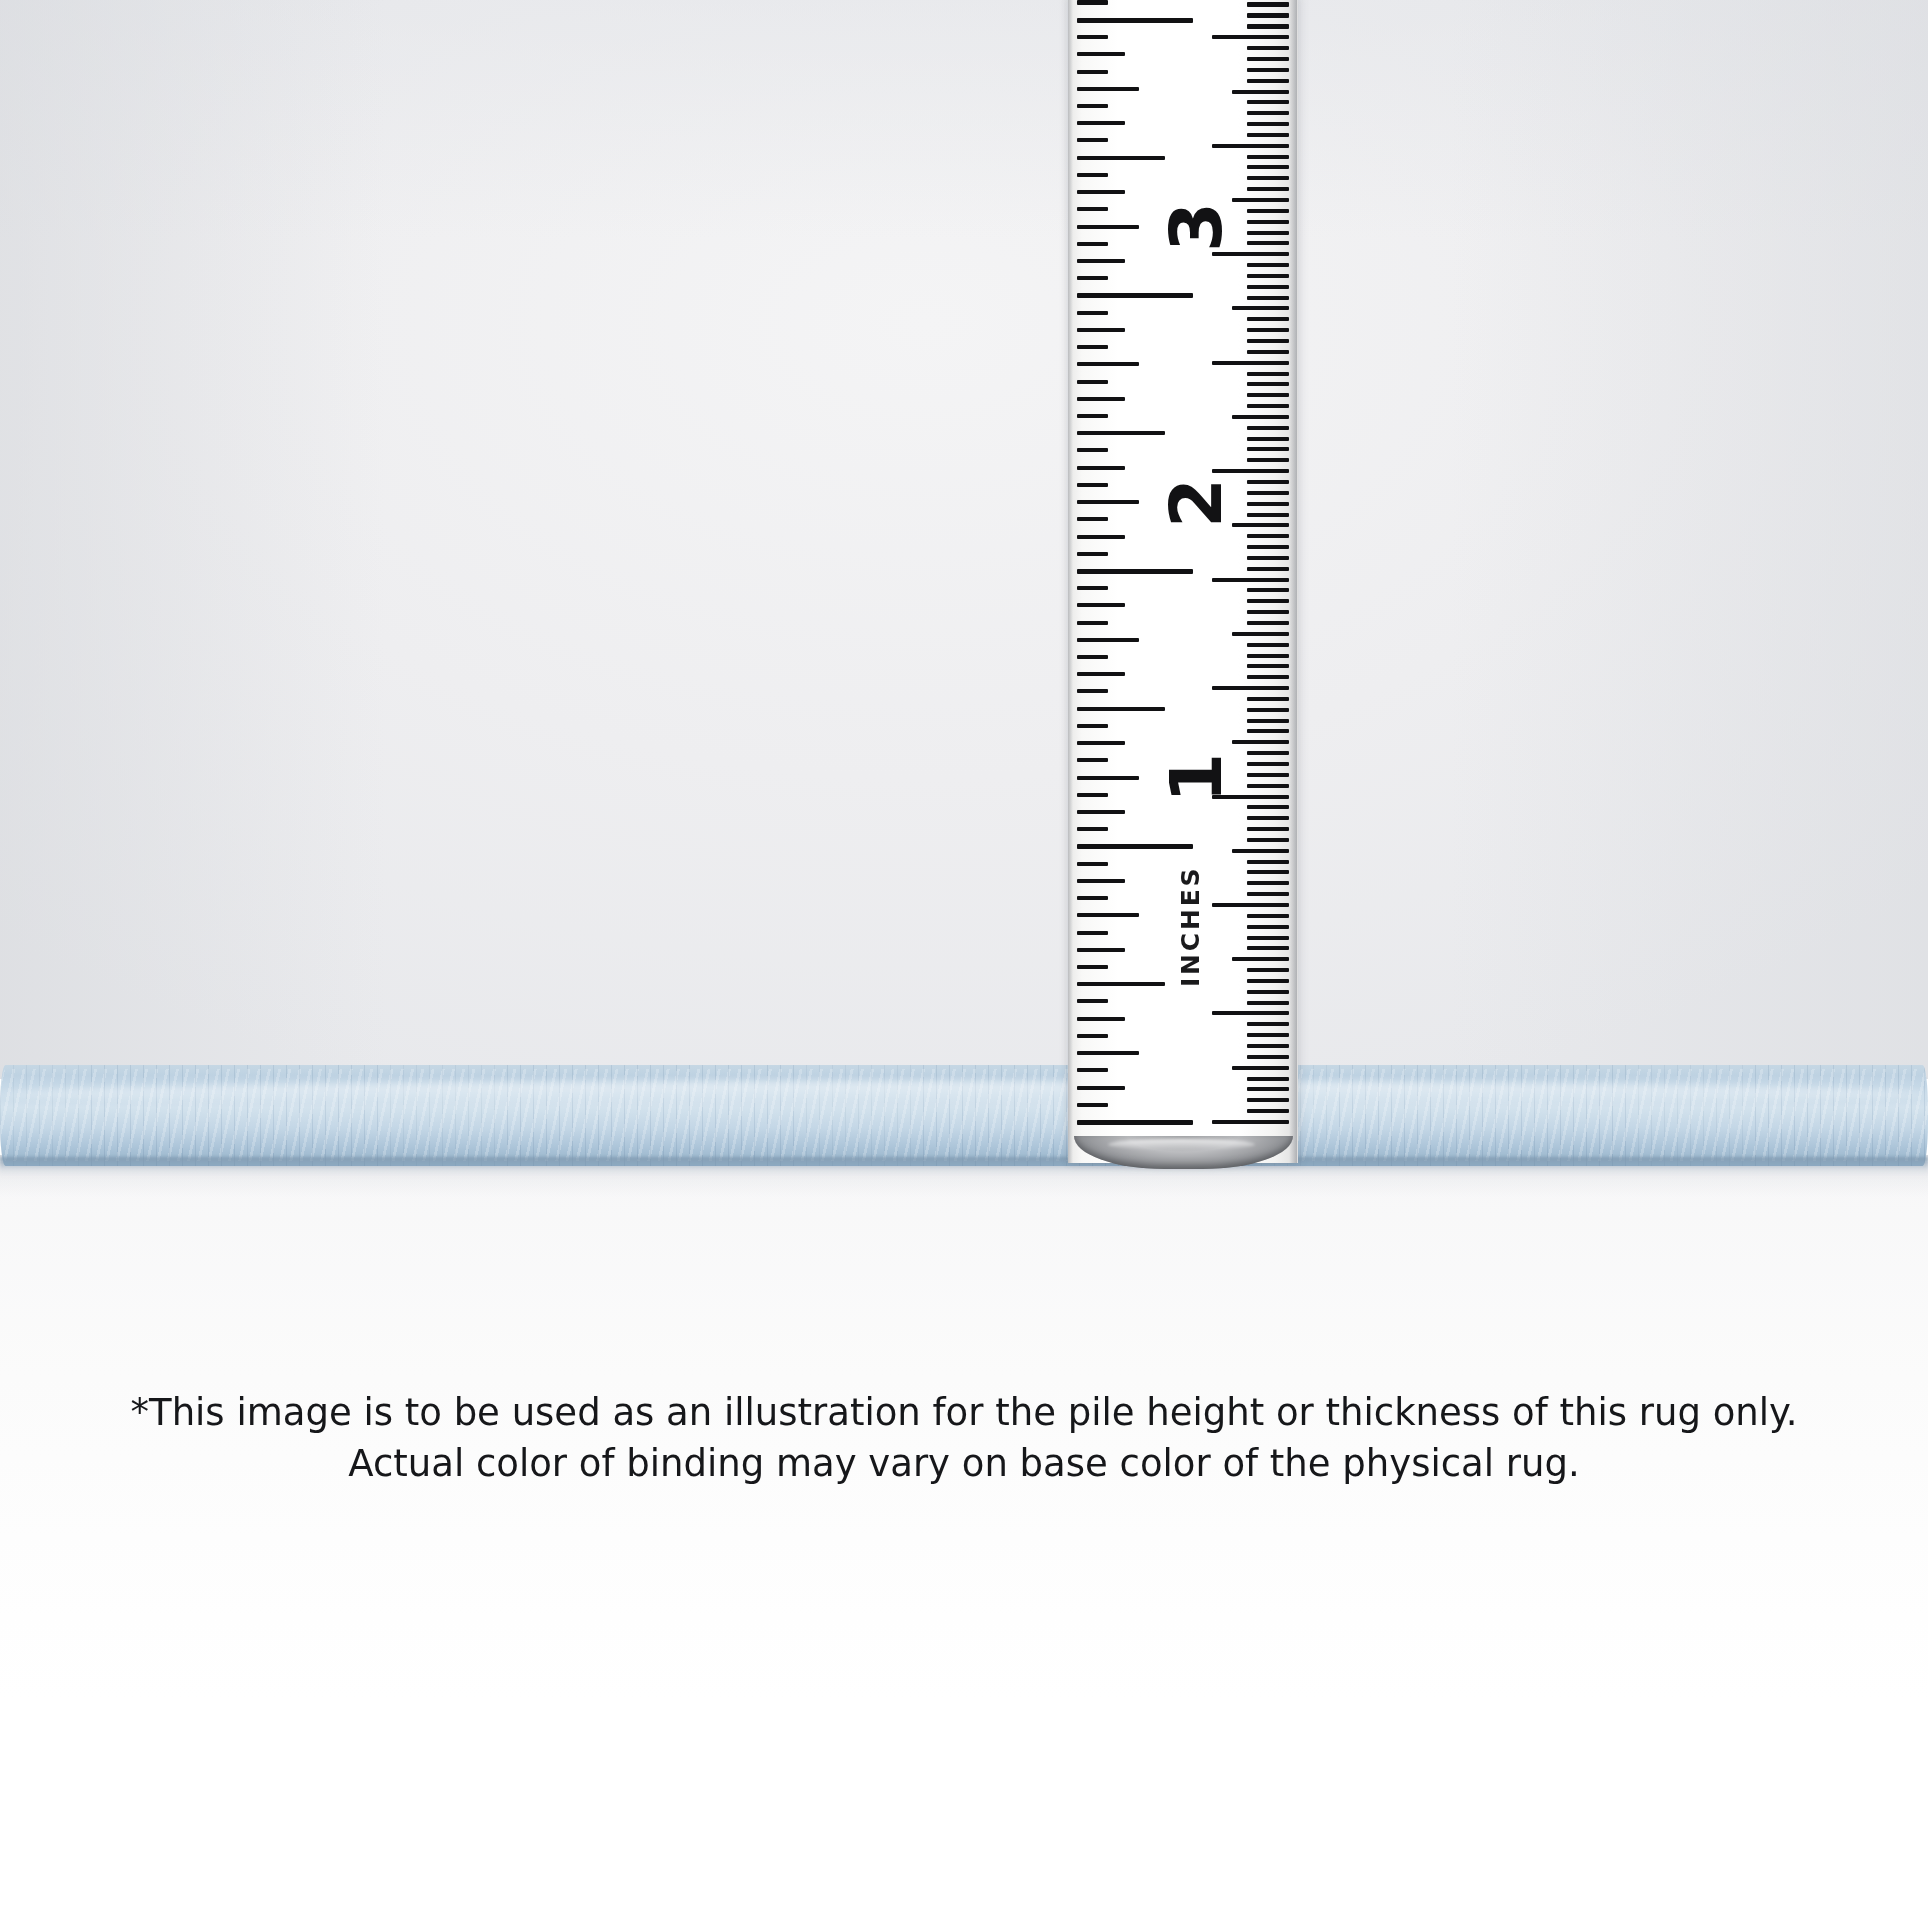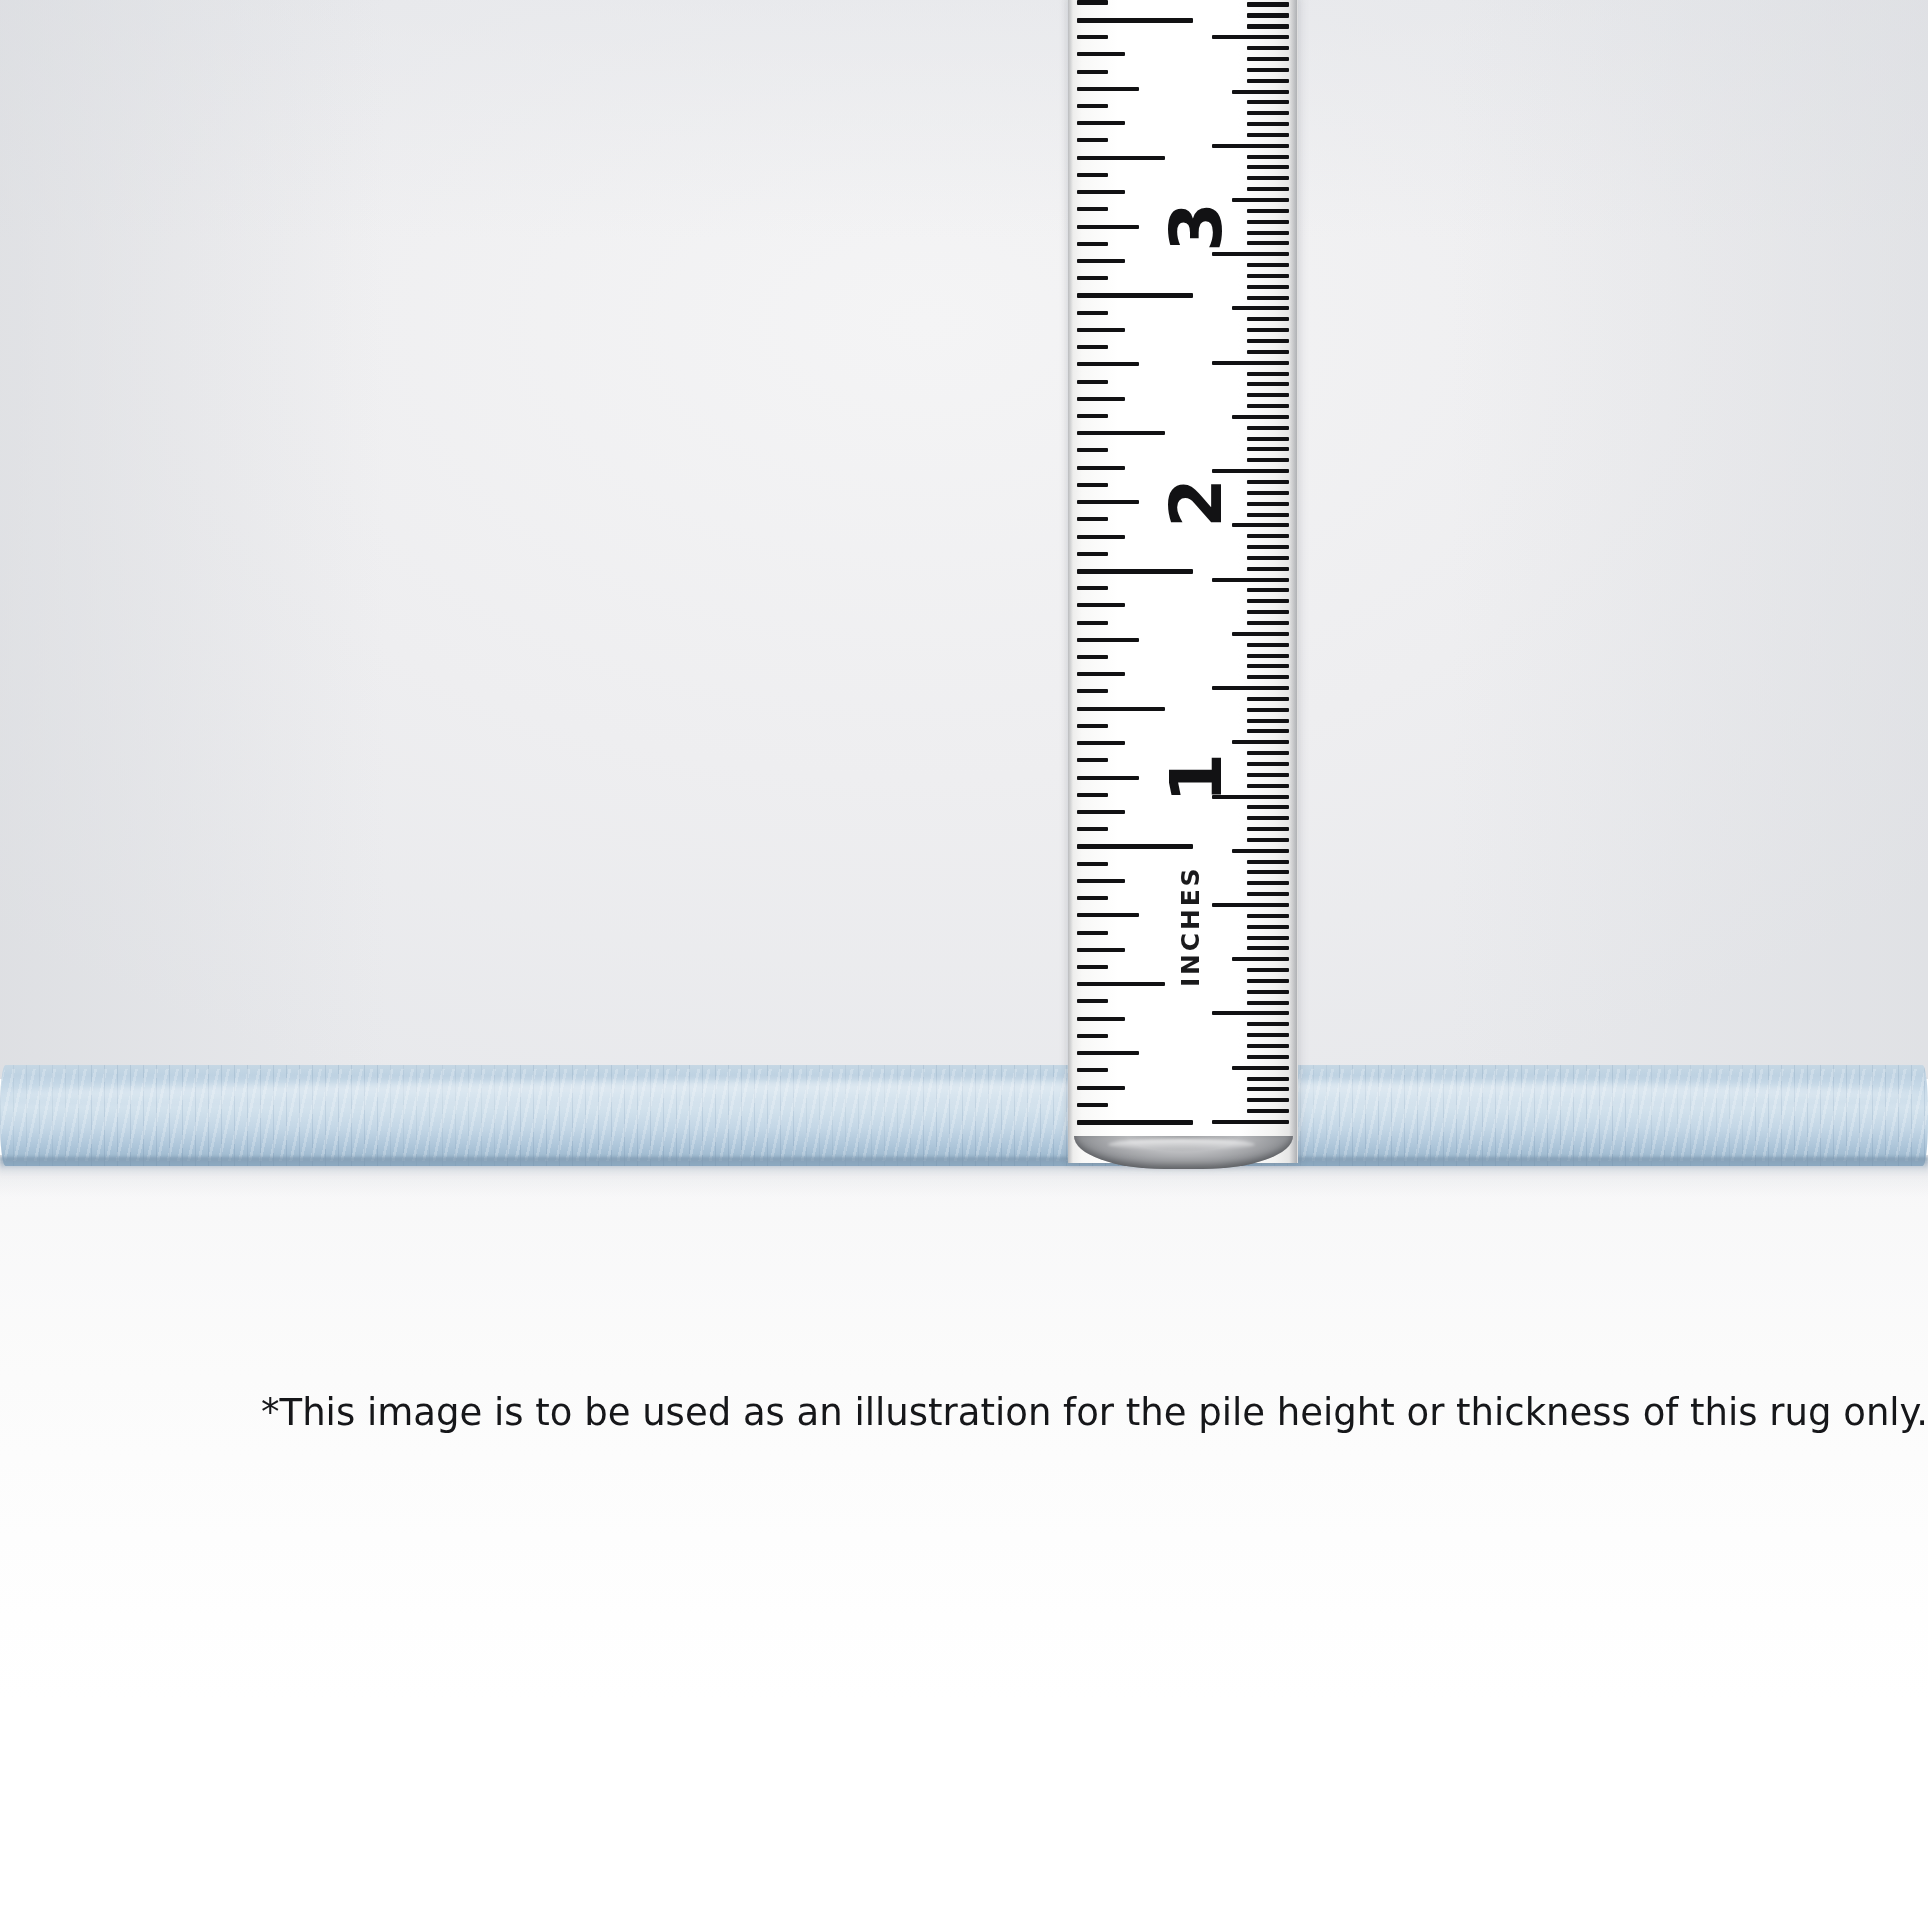--- a/index.html
+++ b/index.html
@@ -273,21 +273,21 @@
     height: 1168px;
     background: linear-gradient(to left, rgba(118,122,130,0.45), rgba(118,122,130,0));
   }
 
   
   .caption {
     position: absolute;
     left: 0;
     top: 1387px;
     width: 1928px;
-    text-align: right;
+    text-align: center;
     color: #16171a;
     font-family: "DejaVu Sans", sans-serif;
     font-size: 37px;
     line-height: 51px;
     letter-spacing: 0px;
   }
   .caption-line { display: block; }
 </style>
 </head>
 <body>
@@ -492,16 +492,17 @@
     <div class="ruler-inches-label">INCHES</div>
 
     <div class="ruler-tip"></div>
     <div class="ruler-tip-gloss"></div>
   </div>
   <div class="ruler-edge-left"></div>
   <div class="ruler-edge-right"></div>
 
   <div class="caption">
     <span class="caption-line">*This image is to be used as an illustration for the pile height or thickness of this rug only.</span>
+    <span class="caption-line">Actual color of binding may vary on base color of the physical rug.</span>
   </div>
 
 </div>
 
 
 </body></html>

